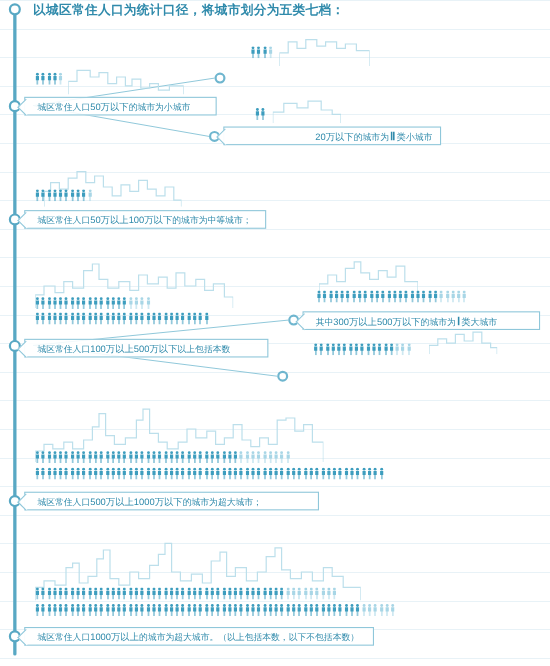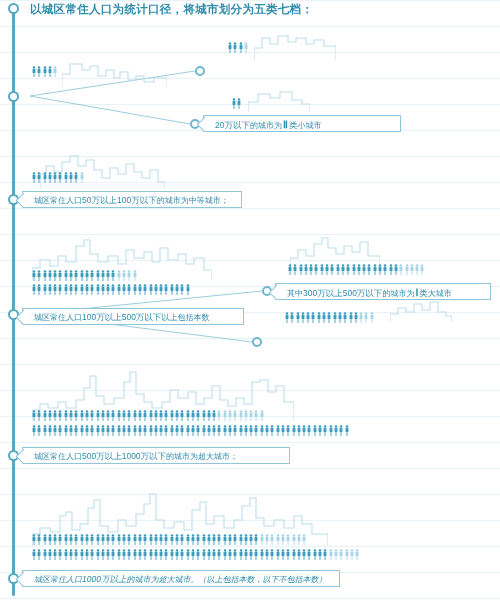--- a/index.html
+++ b/index.html
@@ -114,20 +114,21 @@
           <path d="M1.1 6.2h5.8v7.6H5.3v8.2H4.4v-8.2H3.6v8.2H2.7v-8.2H1.1z" fill="#3d9dbe"></path>
         </svg>
       </span>
       <span class="p">
         <svg viewBox="0 0 8 22">
           <circle cx="4" cy="3" r="2.6" fill="#a8d6e6"></circle>
           <path d="M1.1 6.2h5.8v7.6H5.3v8.2H4.4v-8.2H3.6v8.2H2.7v-8.2H1.1z" fill="#a8d6e6"></path>
         </svg>
       </span>
     </div>
+  <div class="callout" style="left:22px;top:88px;width:175px;"><span class="sm">城区常住人口</span><span class="b">50万以下</span><span class="sm">的城市为小城市</span></div>
 
   <div class="sky" style="left:254px;top:32px;">
     <svg width="82" height="28" viewBox="0 0 82 28">
       <polyline points="0,28 0,16 8,16 8,6 16,6 16,12 24,12 24,4 34,4 34,10 42,10 42,6 52,6 52,12 60,12 60,8 70,8 70,14 82,14 82,28" fill="none" stroke="#bcdfeb" stroke-width="1.1"></polyline>
     </svg>
   </div>
   <div class="people" style="left:228px;top:42px;">
       <span class="p">
         <svg viewBox="0 0 8 22">
           <circle cx="4" cy="3" r="2.6" fill="#3d9dbe"></circle>
@@ -166,21 +167,21 @@
           <path d="M1.1 6.2h5.8v7.6H5.3v8.2H4.4v-8.2H3.6v8.2H2.7v-8.2H1.1z" fill="#3d9dbe"></path>
         </svg>
       </span>
       <span class="p">
         <svg viewBox="0 0 8 22">
           <circle cx="4" cy="3" r="2.6" fill="#3d9dbe"></circle>
           <path d="M1.1 6.2h5.8v7.6H5.3v8.2H4.4v-8.2H3.6v8.2H2.7v-8.2H1.1z" fill="#3d9dbe"></path>
         </svg>
       </span>
     </div>
-  <div class="callout" style="left:203px;top:115px;width:198px;"><span class="b">20万以下</span><span class="sm">的城市为</span><span class="rn">Ⅱ</span><span class="b">类</span><span class="sm">小城市</span></div>
+  <div class="callout" style="left:203px;top:115px;width:198px;text-align:right;"><span class="b">20万以下</span><span class="sm">的城市为</span><span class="rn">Ⅱ</span><span class="b">类</span><span class="sm">小城市</span></div>
 
   <div class="sky" style="left:40px;top:152px;">
     <svg width="125" height="36" viewBox="0 0 125 36">
       <polyline points="0,36 0,22 6,22 6,14 14,14 14,20 22,20 22,10 30,10 30,4 38,4 38,14 46,14 46,8 54,8 54,18 62,18 62,26 70,26 70,16 78,16 78,22 86,22 86,12 94,12 94,20 102,20 102,26 110,26 110,18 118,18 118,30 125,30 125,36" fill="none" stroke="#bcdfeb" stroke-width="1.1"></polyline>
     </svg>
   </div>
   <div class="people" style="left:32px;top:172px;">
       <span class="p">
         <svg viewBox="0 0 8 22">
           <circle cx="4" cy="3" r="2.6" fill="#3d9dbe"></circle>
@@ -2151,14 +2152,14 @@
           <path d="M1.1 6.2h5.8v7.6H5.3v8.2H4.4v-8.2H3.6v8.2H2.7v-8.2H1.1z" fill="#a8d6e6"></path>
         </svg>
       </span>
       <span class="p">
         <svg viewBox="0 0 8 22">
           <circle cx="4" cy="3" r="2.6" fill="#a8d6e6"></circle>
           <path d="M1.1 6.2h5.8v7.6H5.3v8.2H4.4v-8.2H3.6v8.2H2.7v-8.2H1.1z" fill="#a8d6e6"></path>
         </svg>
       </span>
     </div>
-  <div class="callout" style="left:22px;top:570px;width:318px;font-style:italic;"><span class="sm">城区常住人口</span><span class="b">1000万以上</span><span class="sm">的城市为超大城市。（以上包括本数，以下不包括本数）</span></div>
+  <div class="callout" style="left:22px;top:570px;width:318px;"><span class="sm">城区常住人口</span><span class="b">1000万以上</span><span class="sm">的城市为超大城市。（以上包括本数，以下不包括本数）</span></div>
 </div>
 
 </body></html>

